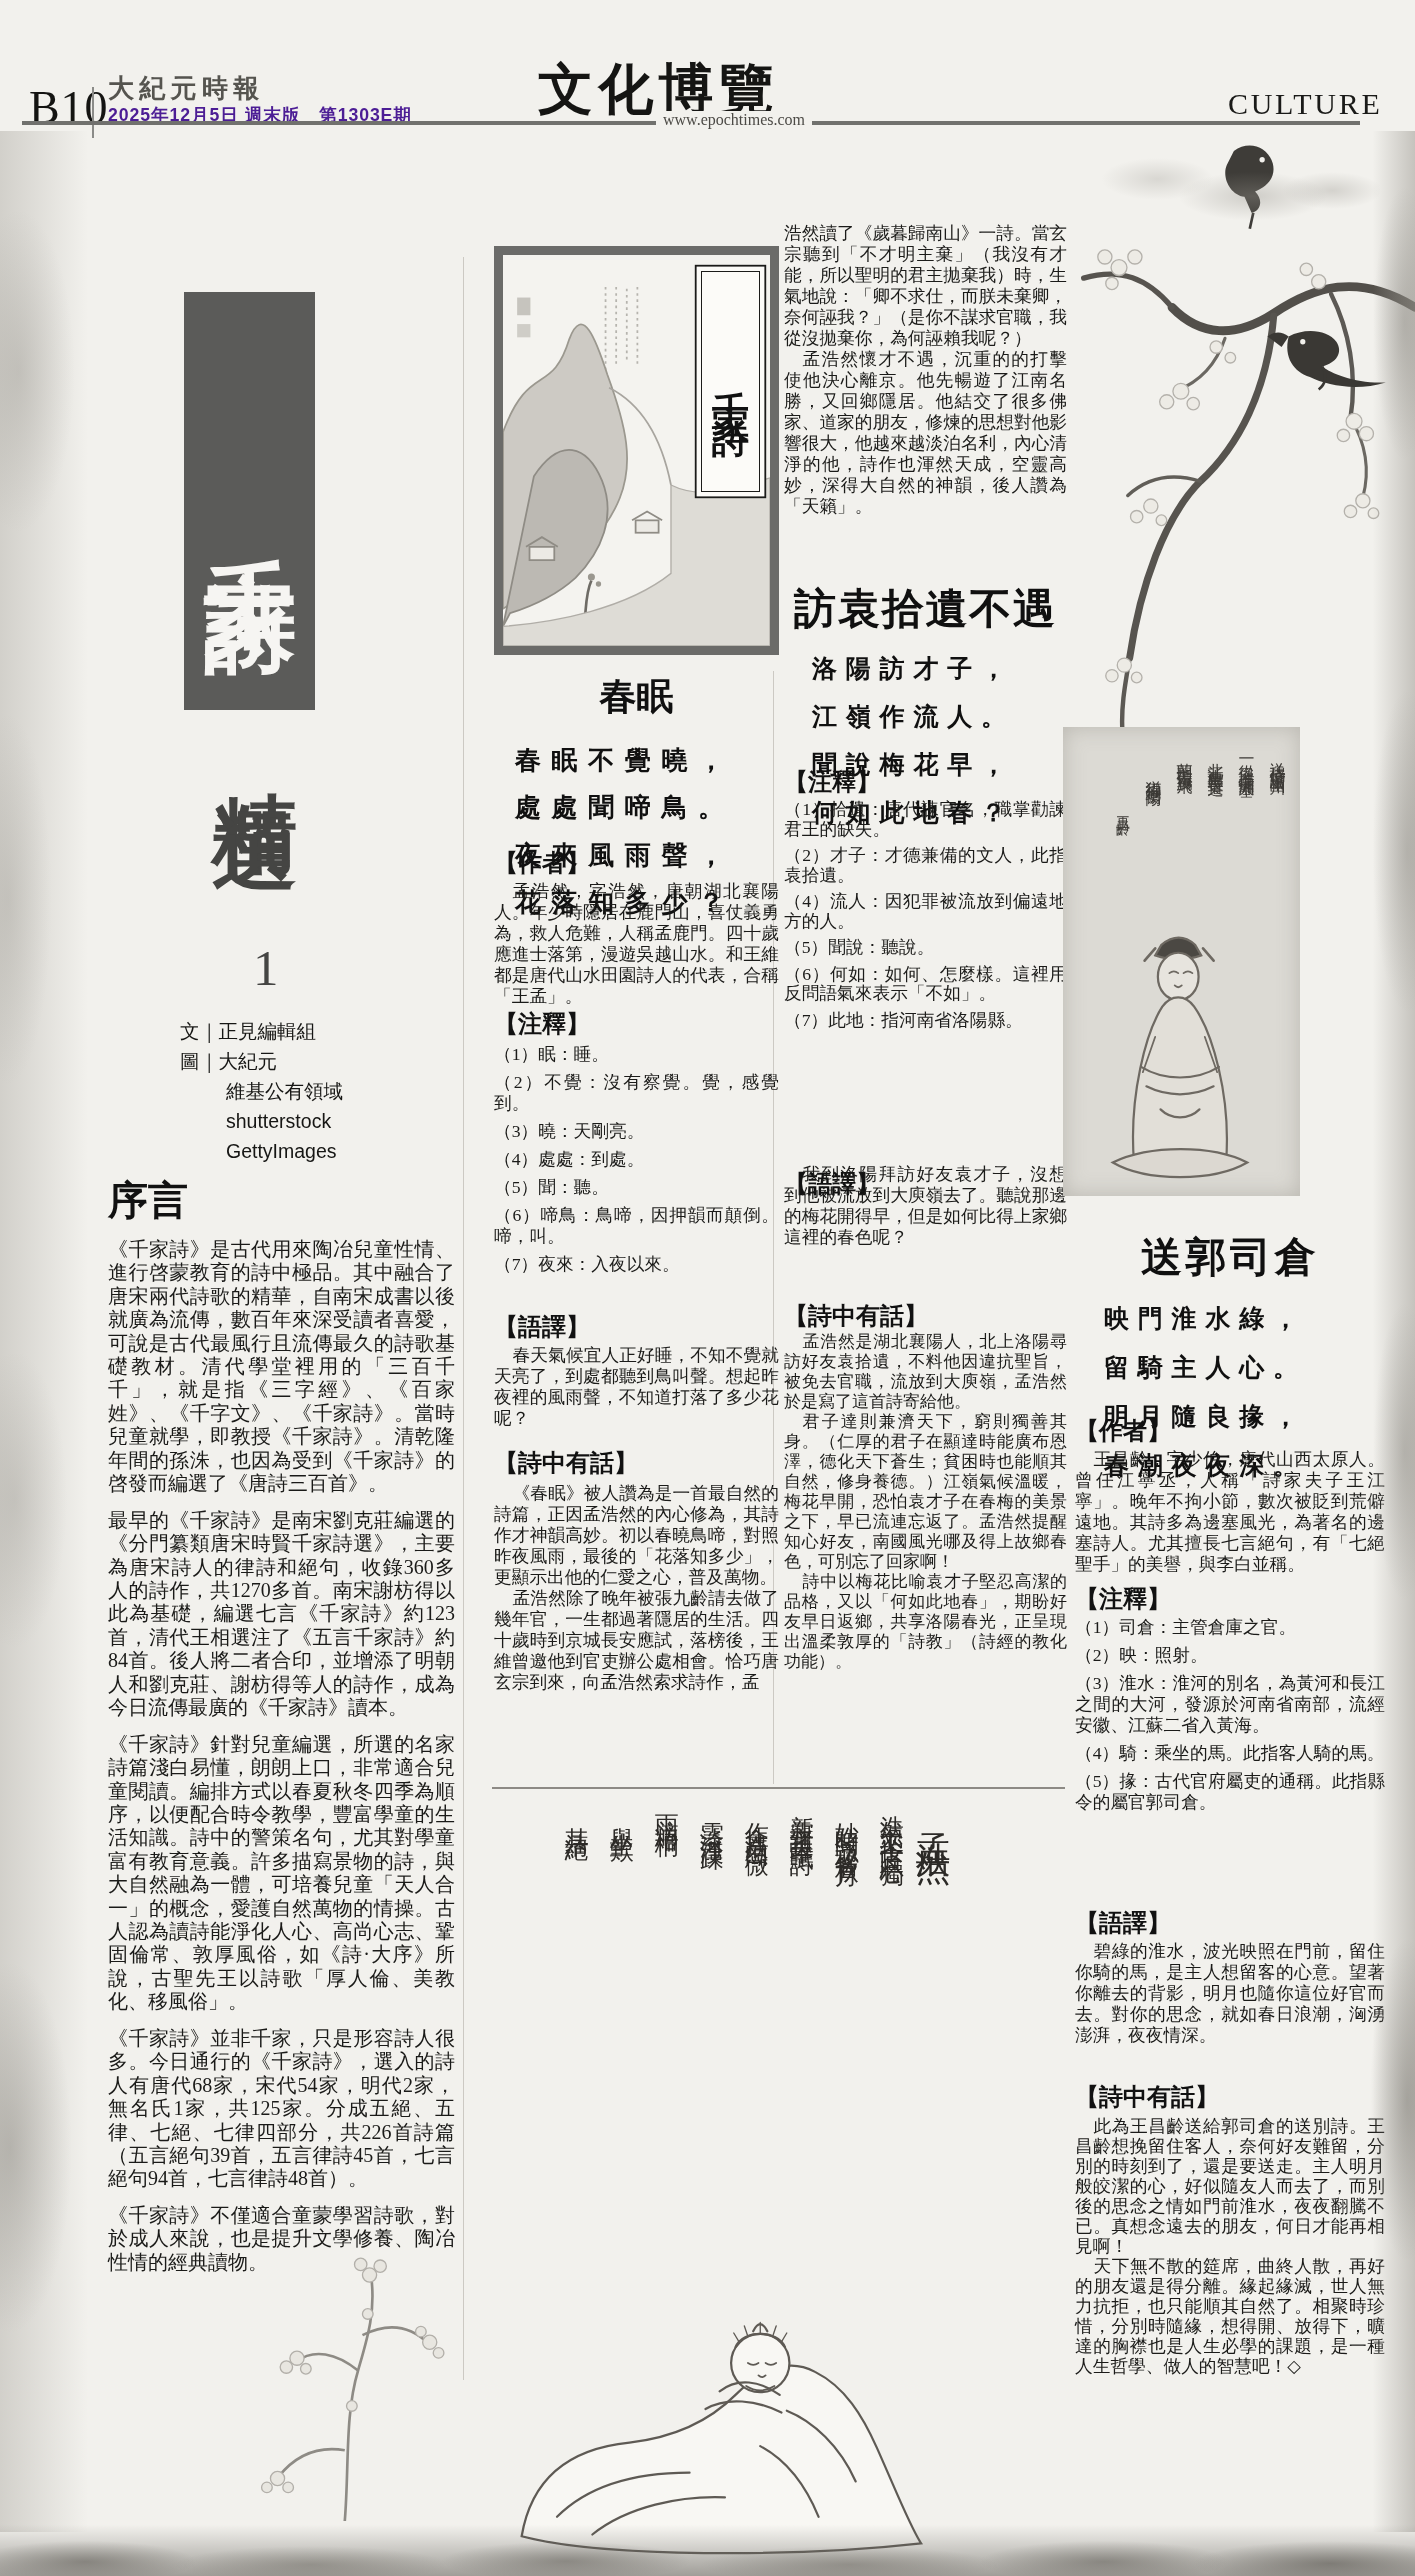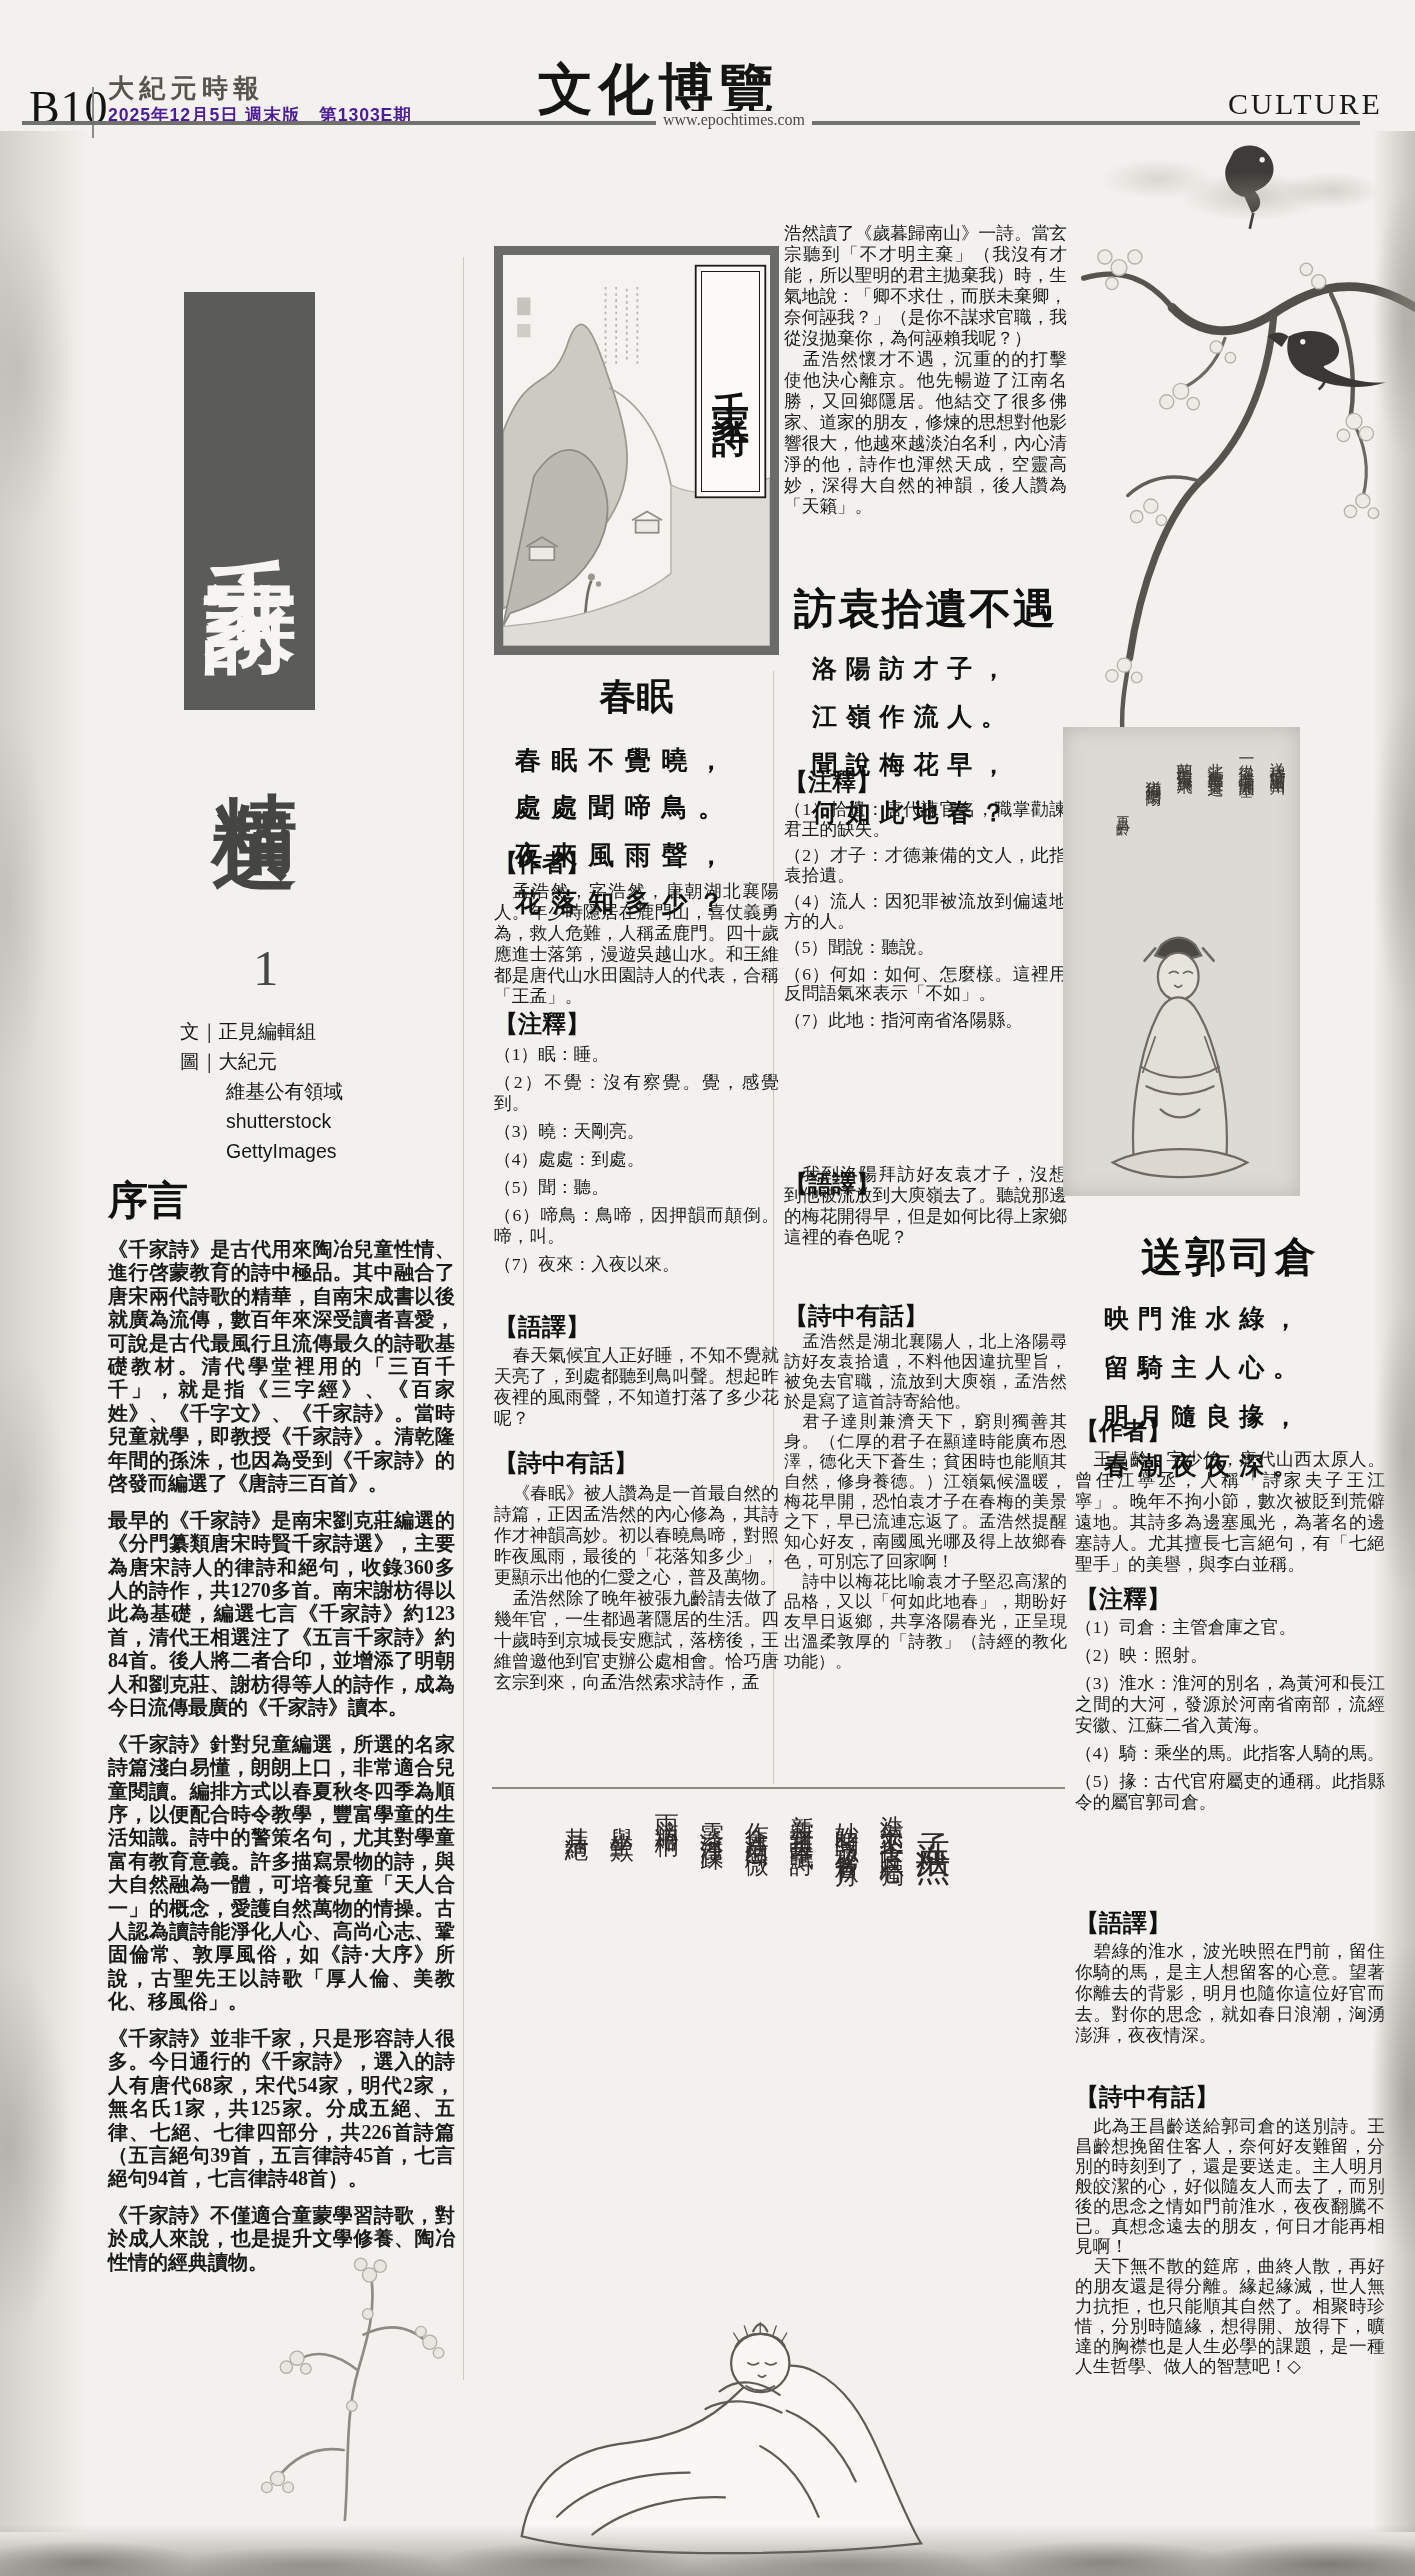--- a/index.html
+++ b/index.html
@@ -24,21 +24,21 @@
   .vrule{width:0.9px;background:#ccc9c3;}
   .hrule{height:1.8px;background:#8d8a85;}
   
   .title-box{left:184px;top:292px;width:131px;height:418px;background:#5b5b59;display:flex;align-items:center;justify-content:center;}
   .title-box .vt{writing-mode:vertical-rl;text-orientation:upright;font-size:92px;line-height:131px;color:#f6f5f2;font-weight:600;letter-spacing:12.4px;}
   .subtitle{left:211px;top:724px;writing-mode:vertical-rl;text-orientation:upright;font-size:85px;line-height:88px;font-weight:700;color:#454543;letter-spacing:16px;}
   .issue-no{left:253px;top:939px;font-size:51px;color:#454543;}
   .credits{left:180px;top:1016px;font-size:19.5px;line-height:30px;color:#161614;font-family:"Liberation Sans",sans-serif;}
   .credits .cont{padding-left:46px;}
   .preface-h{left:108px;top:1173px;font-size:40px;font-weight:700;color:#111;}
-  .preface{left:108px;top:1238px;width:347px;font-size:20px;line-height:23.4px;color:#1a1a18;font-weight:bold;}
+  .preface{left:108px;top:1238px;width:347px;font-size:20px;line-height:23.4px;color:#1a1a18;}
   .preface p{margin:0 0 13.3px 0;}
   
   .h-sec{font-size:24px;font-weight:700;color:#111;}
   .body20{font-size:17.7px;line-height:21px;color:#1b1b19;}
   .body20 p{margin:0;}
   .indent{text-indent:18.6px;}
   .notes div{margin-bottom:7px;}
   
   .poem{font-weight:700;color:#101010;}
   .poem div{white-space:nowrap;margin-top:20px;}

